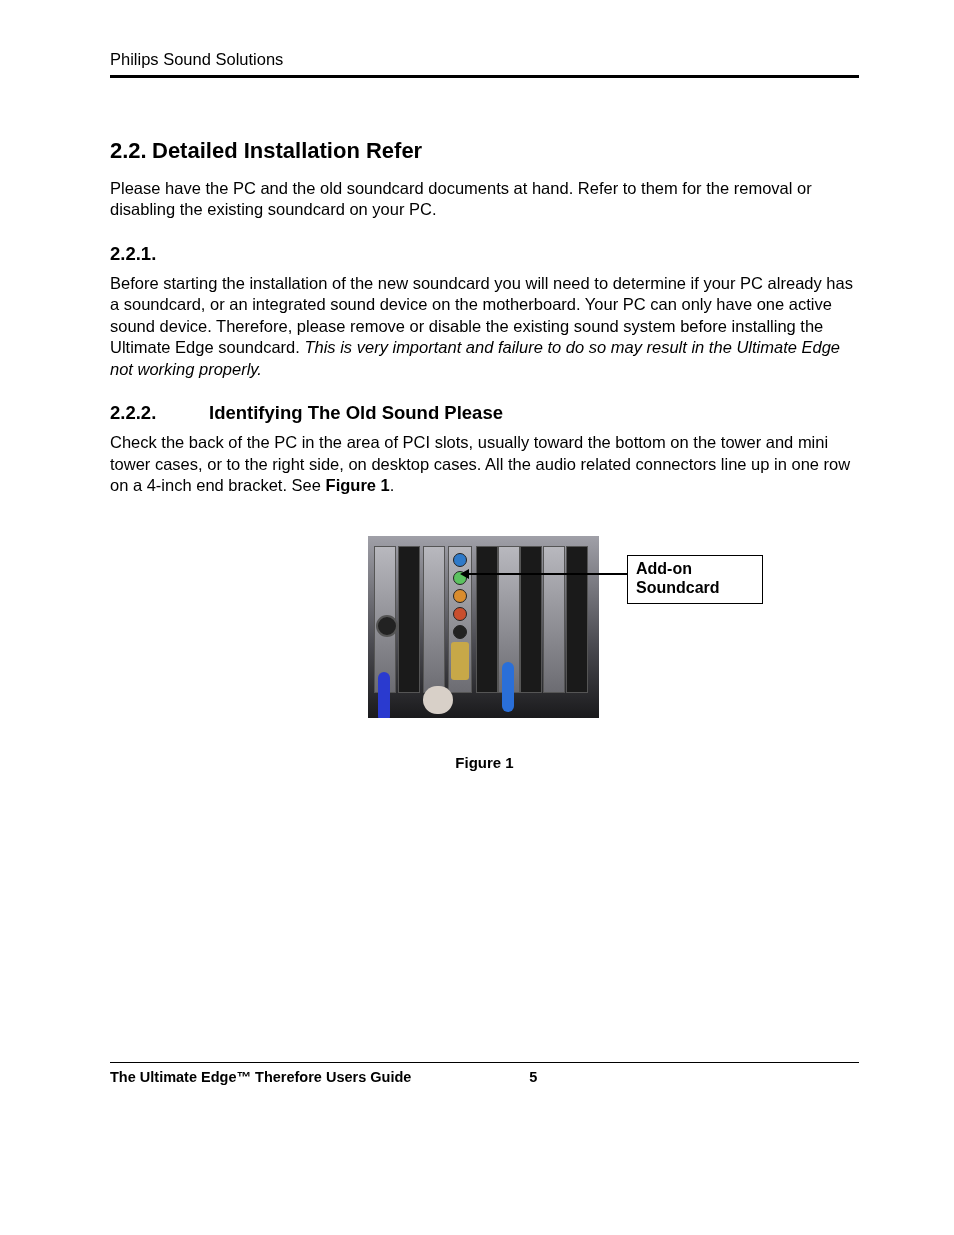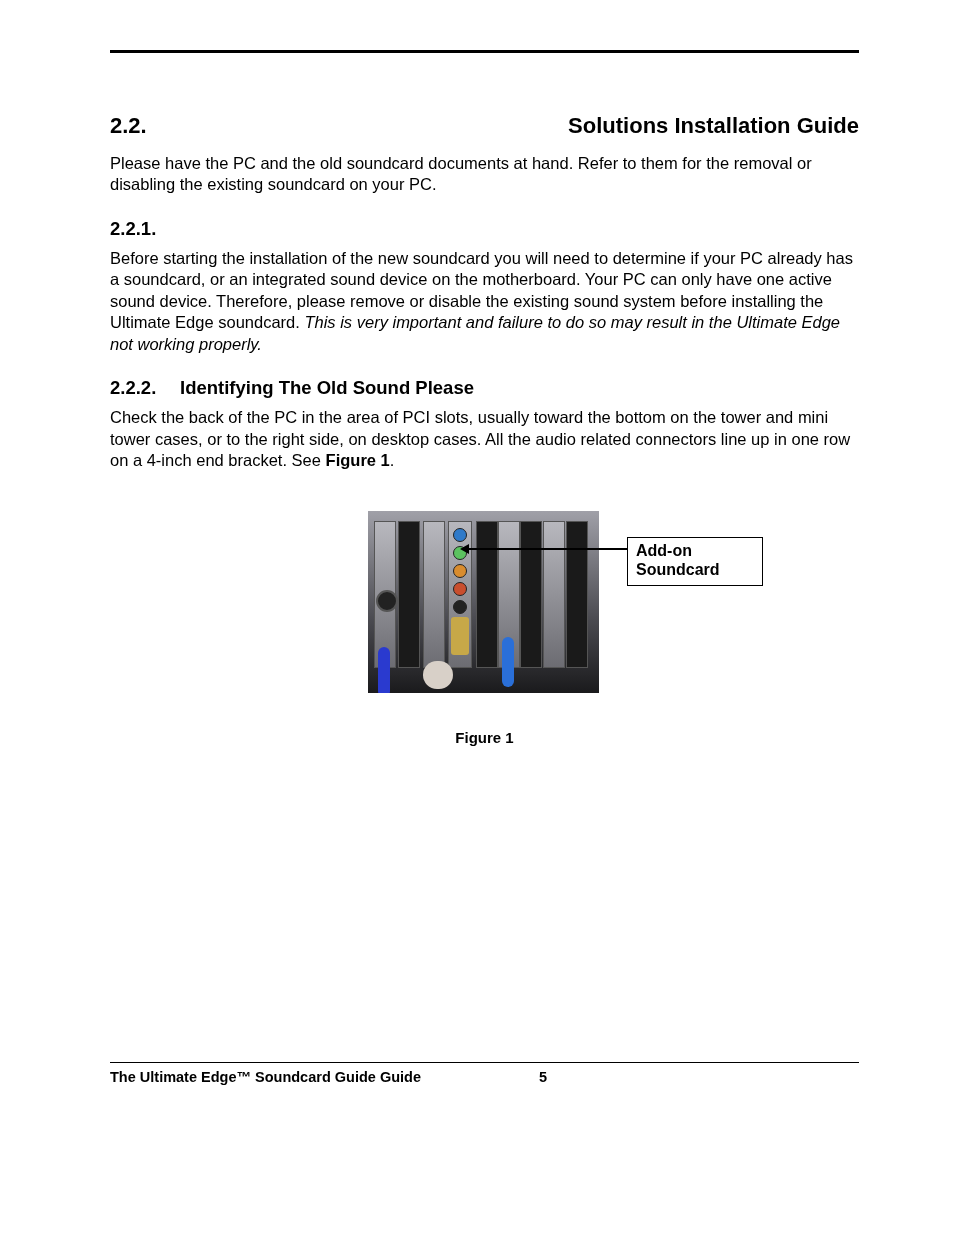--- a/index.html
+++ b/index.html
@@ -24,28 +24,28 @@
   .hr-thick {
     border: none;
     border-top: 3px solid #000;
     margin: 0 0 60px 0;
   }
   .h2 {
     font-size: 22px;
     font-weight: bold;
     margin: 0 0 14px 0;
     display: flex;
-    justify-content: space-between;
   }
   .h2 .num { min-width: 42px; }
   .h3 {
     font-size: 18.5px;
     font-weight: bold;
     margin: 22px 0 8px 0;
     display: flex;
+    gap: 29px;
   }
   .h3 .num { min-width: 70px; }
   .para {
     margin: 0 0 12px 0;
     line-height: 1.30;
   }
   .italic { font-style: italic; }
   .bold { font-weight: bold; }
   .figure-wrap {
     margin-top: 40px;
@@ -124,21 +124,21 @@
     left: 350px;
     top: 33px;
     width: 0; height: 0;
     border-top: 5px solid transparent;
     border-bottom: 5px solid transparent;
     border-right: 9px solid #000;
   }
   .callout-box {
     position: absolute;
     left: 517px;
-    top: 26px;
+    top: 19px;
     width: 118px;
     border: 1.5px solid #000;
     padding: 4px 8px 6px 8px;
     font-weight: bold;
     font-size: 16px;
     line-height: 1.15;
     background: #fff;
   }
   .fig-caption {
     text-align: center;
@@ -162,25 +162,26 @@
     font-weight: bold;
     font-size: 14.5px;
   }
   .footer-title { flex: 0 0 auto; }
   .footer-page { margin-left: 118px; }
 </style>
 </head>
 <body>
 
 <div class="page">
+  <div class="header-text">Philips Sound Solutions</div>
   <hr class="hr-thick">
 
   <div class="h2">
     <span class="num">2.2.</span>
-    <span>Solutions Installation Guide</span>
+    <span>Detailed Installation Refer</span>
   </div>
   <p class="para">Please have the PC and the old soundcard documents at hand. Refer to them for the removal or disabling the existing soundcard on your PC.</p>
 
   <div class="h3">
     <span class="num">2.2.1.</span>
   </div>
   <p class="para">
     <span>Before starting the installation of the new soundcard you will need to determine if your PC already has a soundcard, or an integrated sound device on the motherboard. Your PC can only have one active sound device. Therefore, please remove or disable the existing sound system before installing the Ultimate Edge soundcard. </span><span class="italic">This is very important and failure to do so may result in the Ultimate Edge not working properly.</span>
   </p>
 
@@ -219,17 +220,17 @@
     </div>
     <div class="arrow-line"></div>
     <div class="arrow-head"></div>
     <div class="callout-box">Add-on Soundcard</div>
   </div>
   <div class="fig-caption">Figure 1</div>
 
   <div class="footer">
     <hr class="hr-thin">
     <div class="footer-row">
-      <span class="footer-title">The Ultimate Edge™ Soundcard Guide Guide</span>
+      <span class="footer-title">The Ultimate Edge™ Therefore Users Guide</span>
       <span class="footer-page">5</span>
     </div>
   </div>
 </div>
 
 </body></html>

